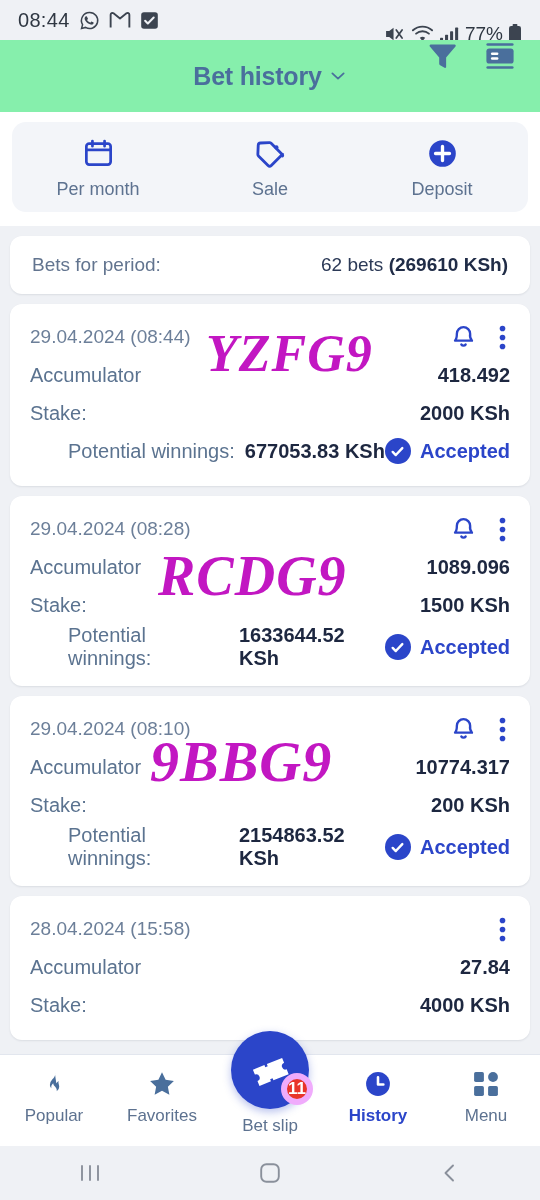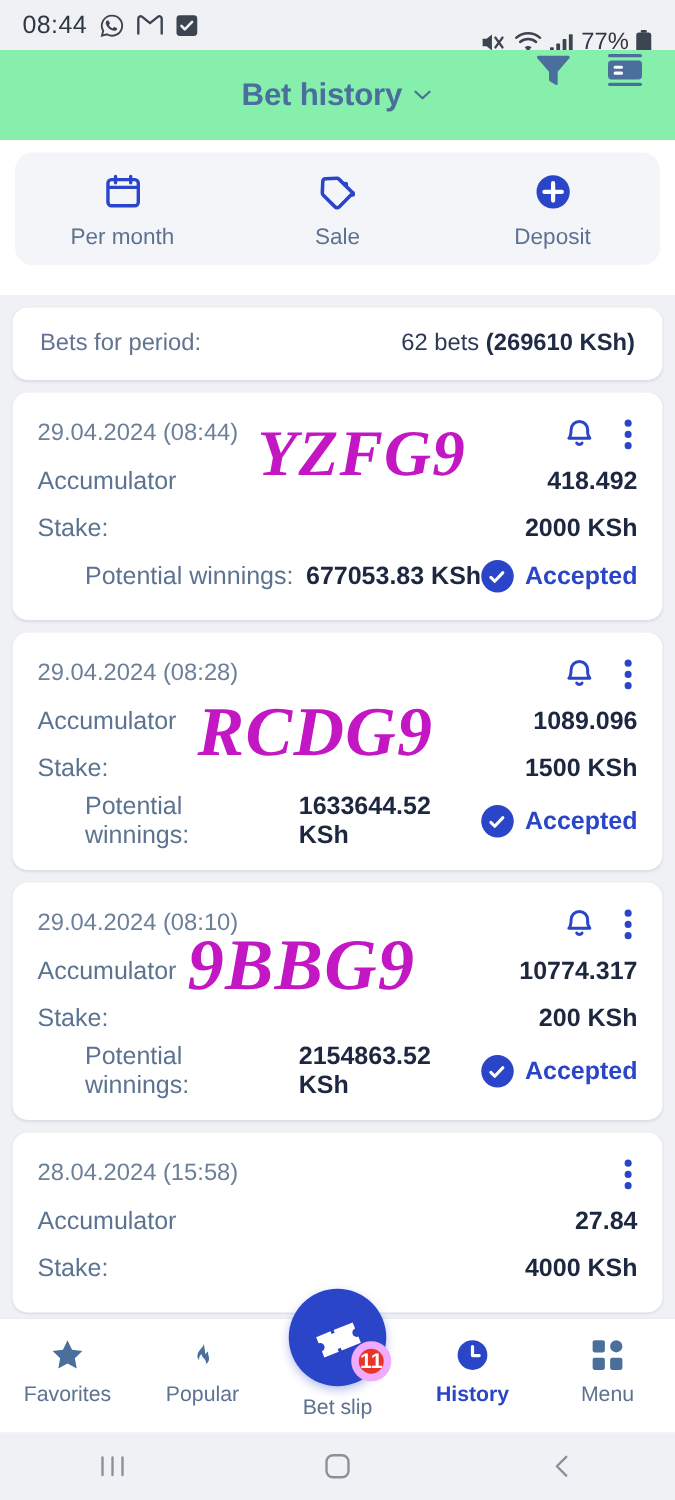--- a/index.html
+++ b/index.html
@@ -32,21 +32,21 @@
     position:absolute; left:0; right:0; top:0; bottom:0;
     display:flex; align-items:center; justify-content:center; gap:7px;
   }
   .hdr-title { font-size:25px; font-weight:700; color:#4a6f9c; letter-spacing:-.2px; }
   .hdr-actions {
     margin-left:auto; display:flex; align-items:center; gap:26px;
     padding-right:24px; position:relative; z-index:2;
   }
 
   
-  .tabs-wrap { background:#ffffff; padding:10px 12px 24px; }
+  .tabs-wrap { background:#ffffff; padding:10px 12px 14px; }
   .tabs {
     background:#f3f5f9; border-radius:14px;
     display:flex; padding:14px 0 12px;
   }
   .tab { flex:1; display:flex; flex-direction:column; align-items:center; gap:9px; }
   .tab-label { font-size:18px; color:#5d7290; font-weight:400; }
   .tab-icon { height:34px; display:flex; align-items:center; justify-content:center; }
 
   
   .content { padding:0 10px; }
@@ -394,35 +394,35 @@
       <span class="val">4000 KSh</span>
     </div>
   </div>
 
 </div>
 
 <div class="botnav">
 
   <div class="nav-item">
     <span class="nav-ico">
-      <svg width="30" height="30" viewBox="0 0 24 24">
-        <path fill="#4a6f9c" d="M12 2.6l2.9 6 6.6.9-4.8 4.6 1.2 6.5-5.9-3.2-5.9 3.2 1.2-6.5L2.5 9.5l6.6-.9z"></path>
-      </svg>
-    </span>
-    <span class="nav-label">Favorites</span>
-  </div>
-
-  <div class="nav-item">
-    <span class="nav-ico">
       <svg width="27" height="27" viewBox="0 0 24 24">
         <path fill="#4a6f9c" d="M12.6 1.6c.4 3.3-1.4 4.6-2.8 6.2a6.6 6.6 0 0 0-1.9 4.6 4 4 0 0 0 1.3 2.9c-.4-1.9.5-3.4 1.7-4.4-.2 2.6 3.8 3.6 3.1 7a4.5 4.5 0 0 0 2.2-3.9c0-2-1-3-.6-5.2-1.6 1.1-2 2.3-2 2.3-.2-3-1.3-6.7-1-9.5z"></path>
         <path fill="#4a6f9c" d="M12 22.4a6.3 6.3 0 0 1-6.3-6.3c0-2.4 1.3-4 2.6-5.4a16 16 0 0 0 1-1.1 7.8 7.8 0 0 1 .6 1.8 6.8 6.8 0 0 1 4.9 1.3 5.5 5.5 0 0 1 2.2 4.4 5.8 5.8 0 0 1-5 5.3z" opacity=".001"></path>
       </svg>
     </span>
     <span class="nav-label">Popular</span>
+  </div>
+
+  <div class="nav-item">
+    <span class="nav-ico">
+      <svg width="30" height="30" viewBox="0 0 24 24">
+        <path fill="#4a6f9c" d="M12 2.6l2.9 6 6.6.9-4.8 4.6 1.2 6.5-5.9-3.2-5.9 3.2 1.2-6.5L2.5 9.5l6.6-.9z"></path>
+      </svg>
+    </span>
+    <span class="nav-label">Favorites</span>
   </div>
 
   <div class="fab-slot">
     <div class="fab">
       <svg width="42" height="42" viewBox="0 0 24 24">
         <g transform="rotate(-22 12 12)">
           <path fill="#ffffff" d="M3 8.2h7.1v1.3h1.5V8.2H21v3a2 2 0 0 0 0 4v3h-9.4v-1.3h-1.5v1.3H3v-3a2 2 0 0 0 0-4z"></path>
         </g>
       </svg>
       <span class="fab-badge">11</span>

